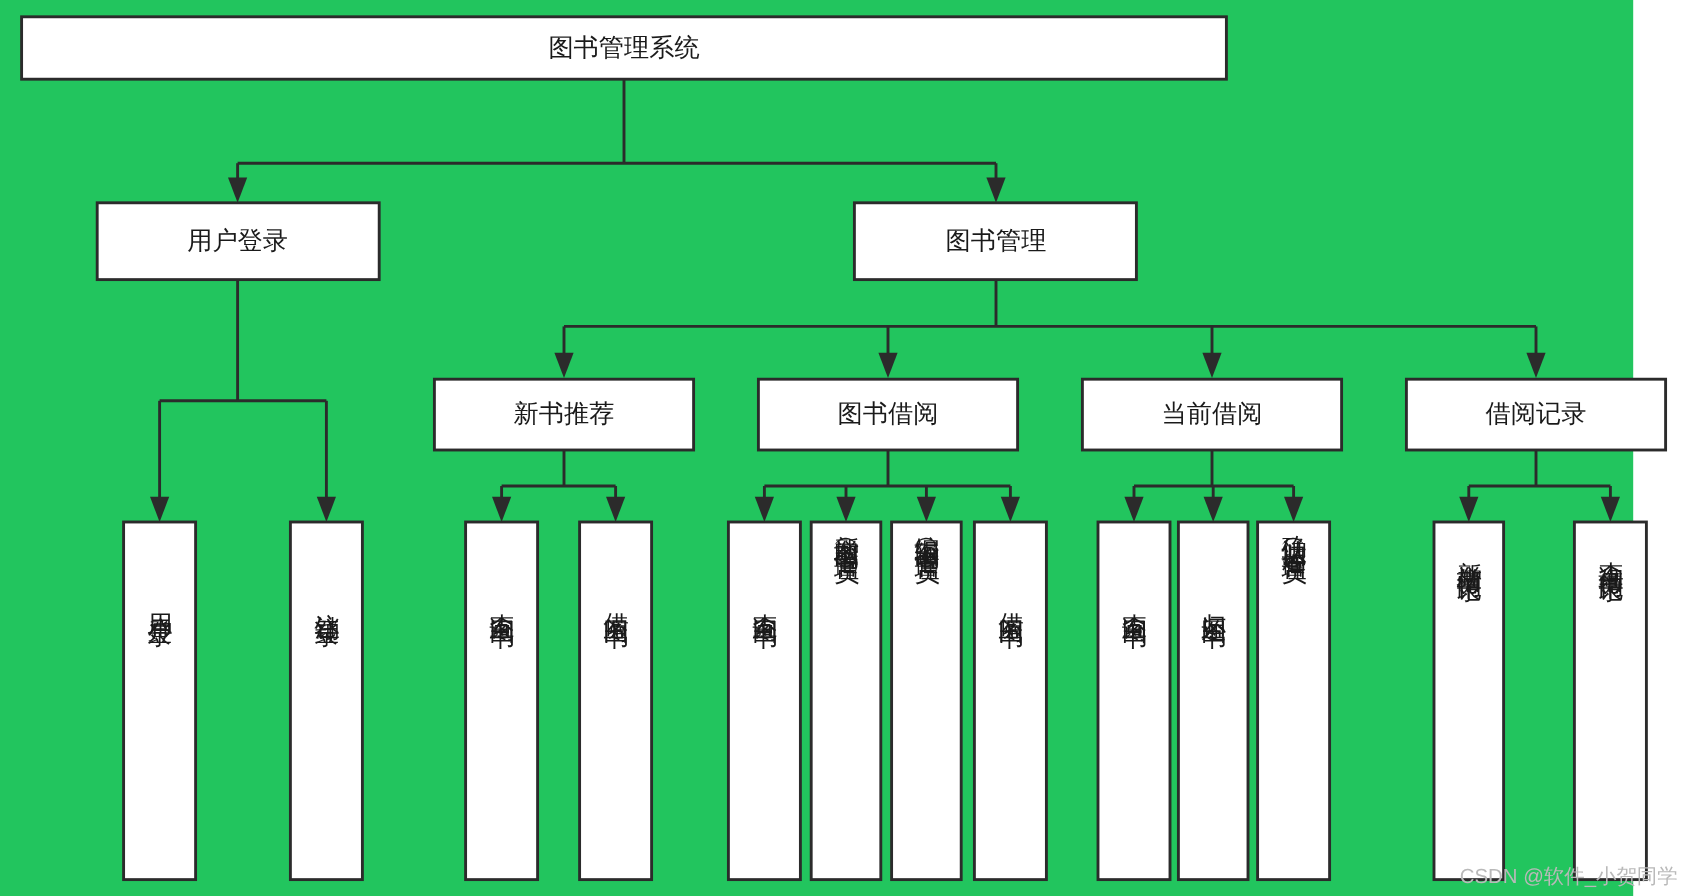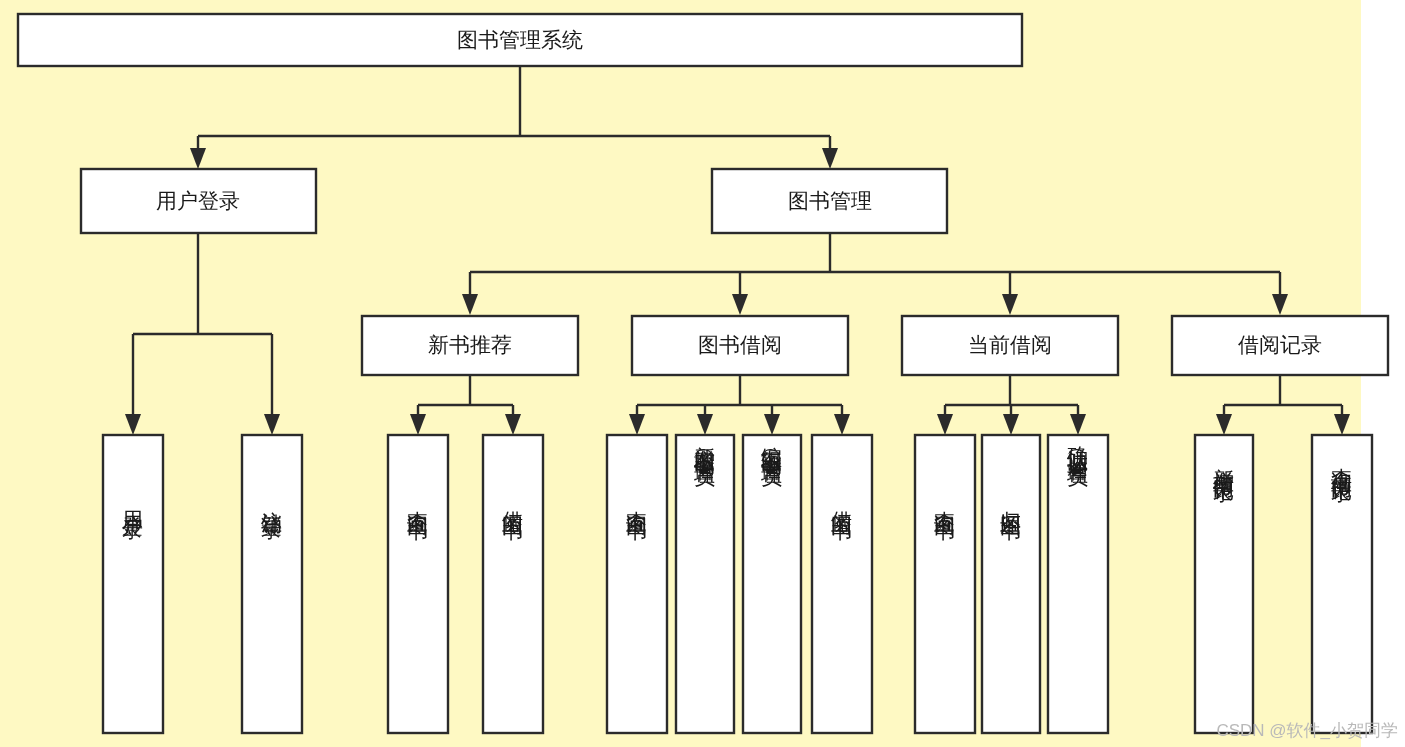--- a/index.html
+++ b/index.html
@@ -10,21 +10,21 @@
   body {
     width: 1405px;
     height: 747px;
     font-family: "Liberation Sans", sans-serif;
     overflow: hidden;
   }
   #diagram-root {
     position: relative;
     width: 1361px;
     height: 747px;
-    background: #fef9c3;
+    background: #22c55e;
   }
   svg#tree-svg {
     position: absolute;
     left: 0;
     top: 0;
     width: 1405px;
     height: 747px;
     display: block;
   }
   .node-rect {

